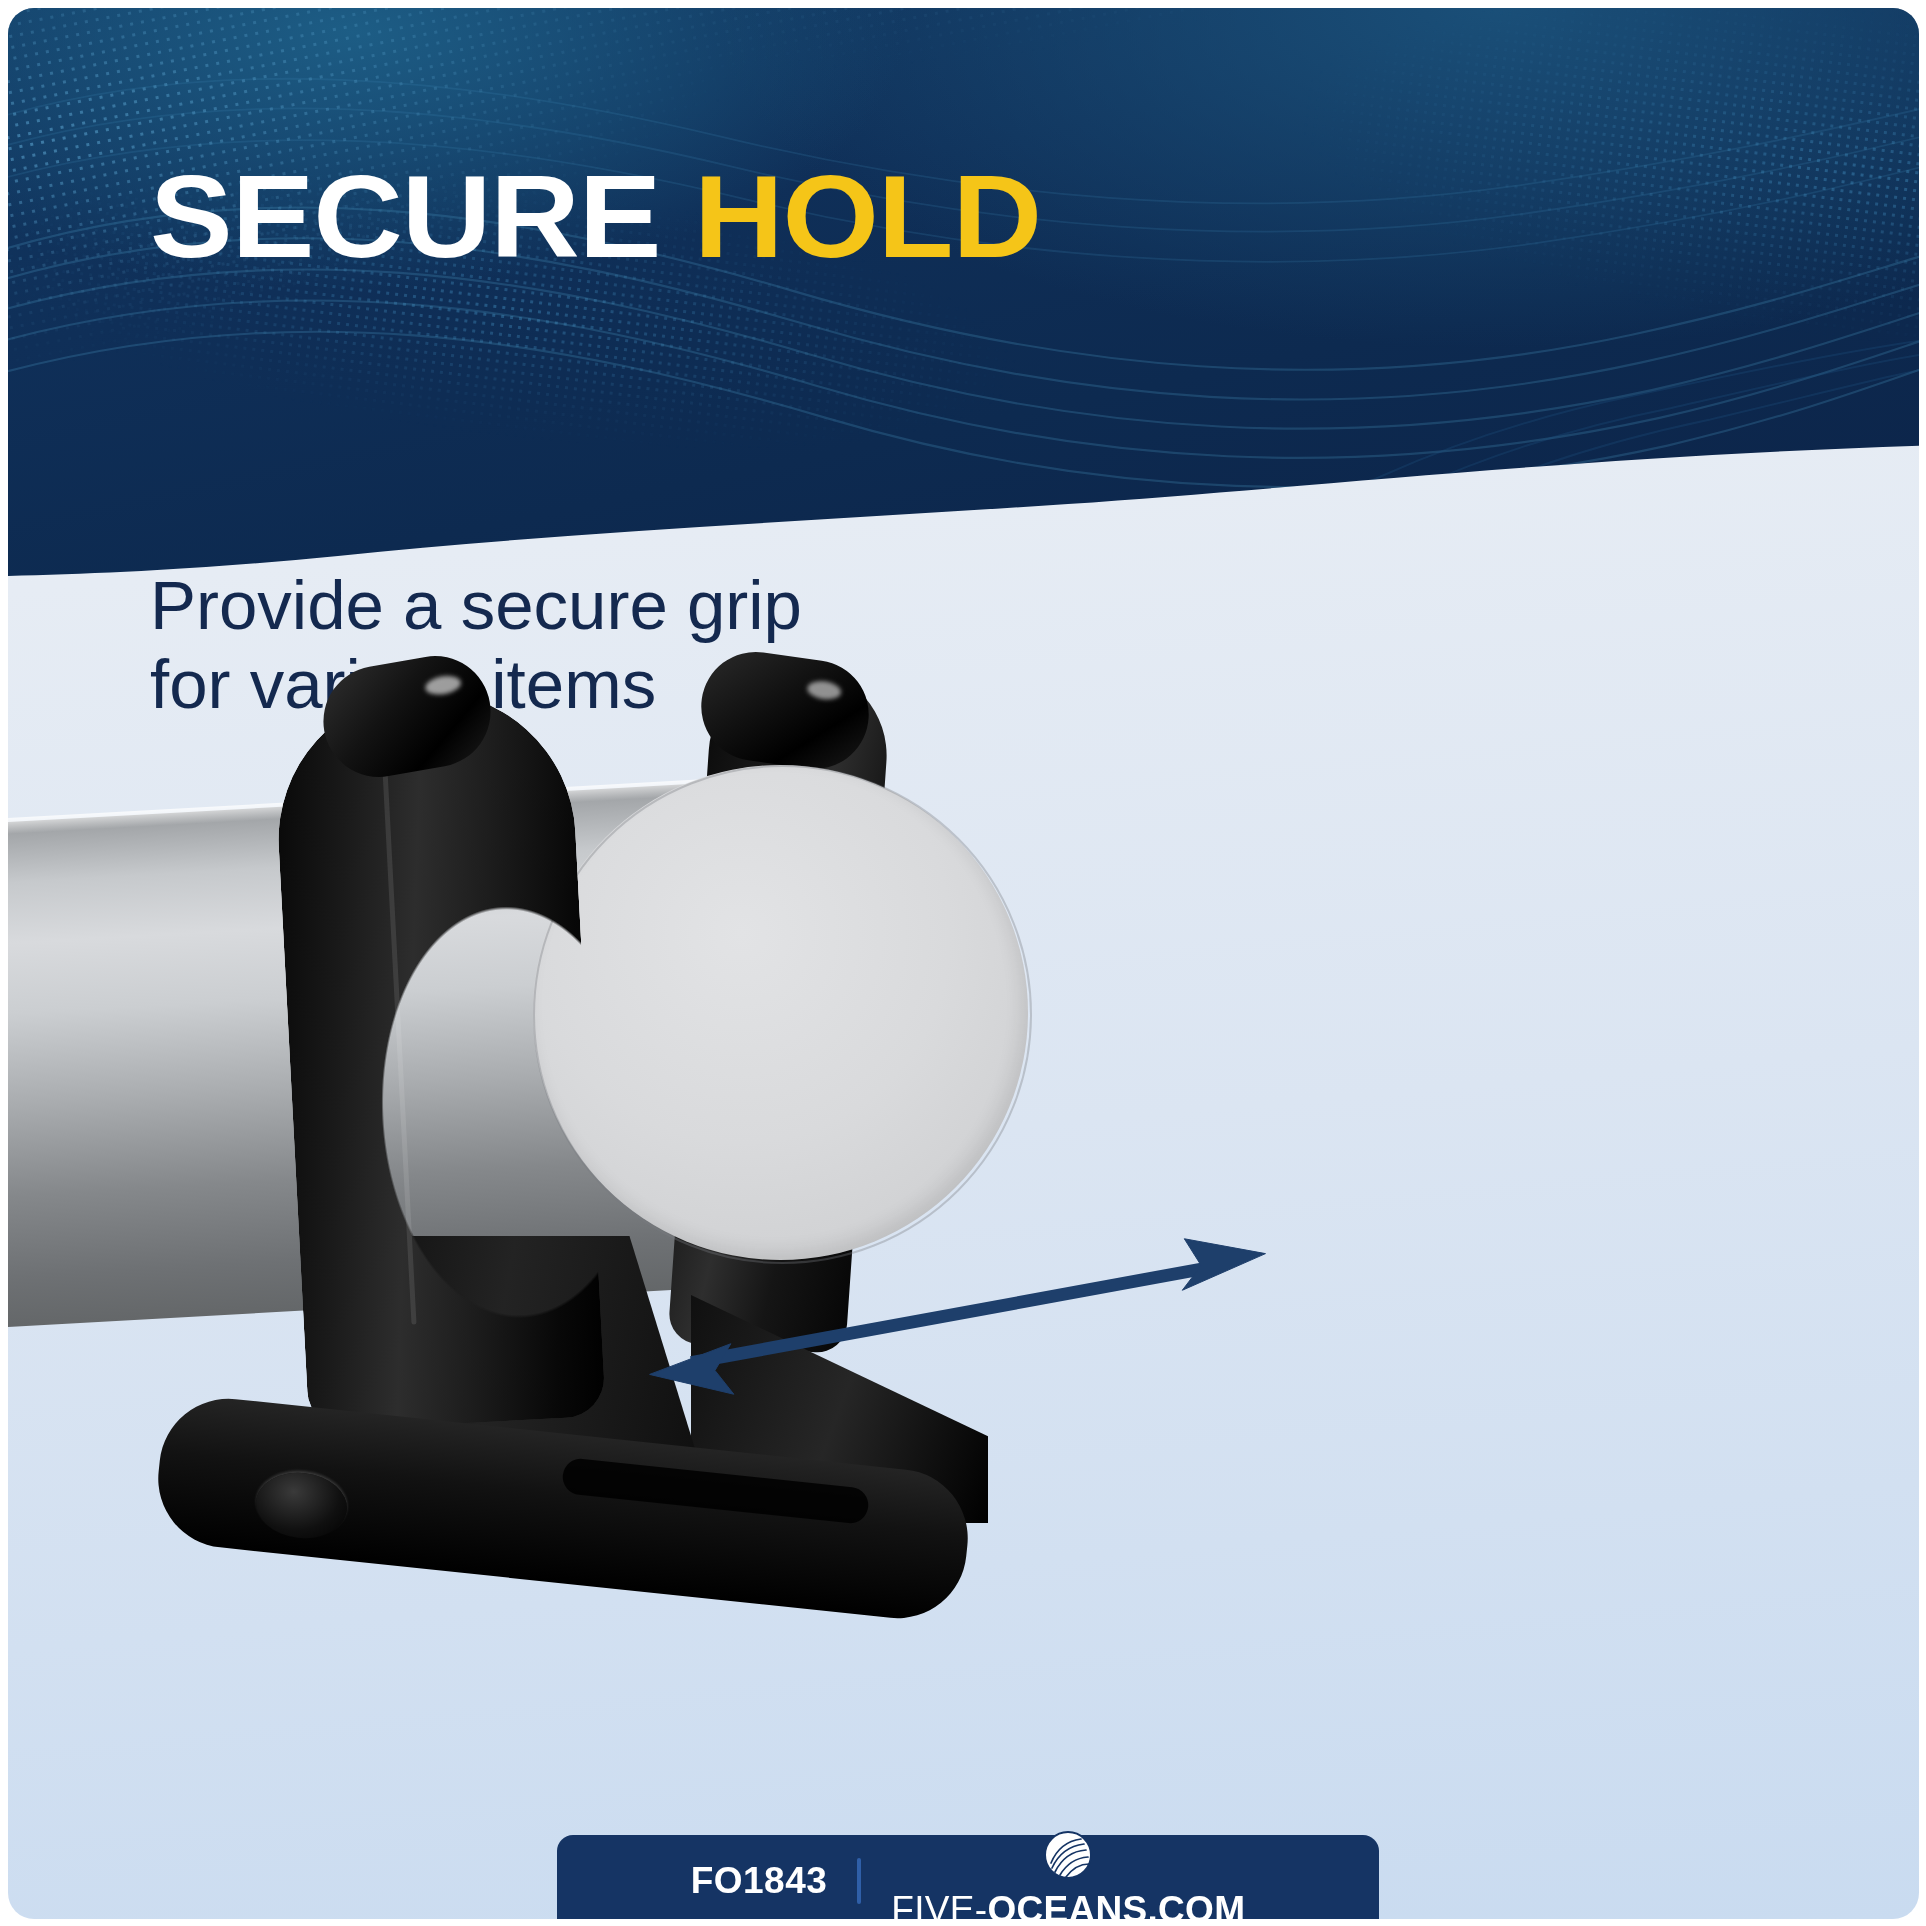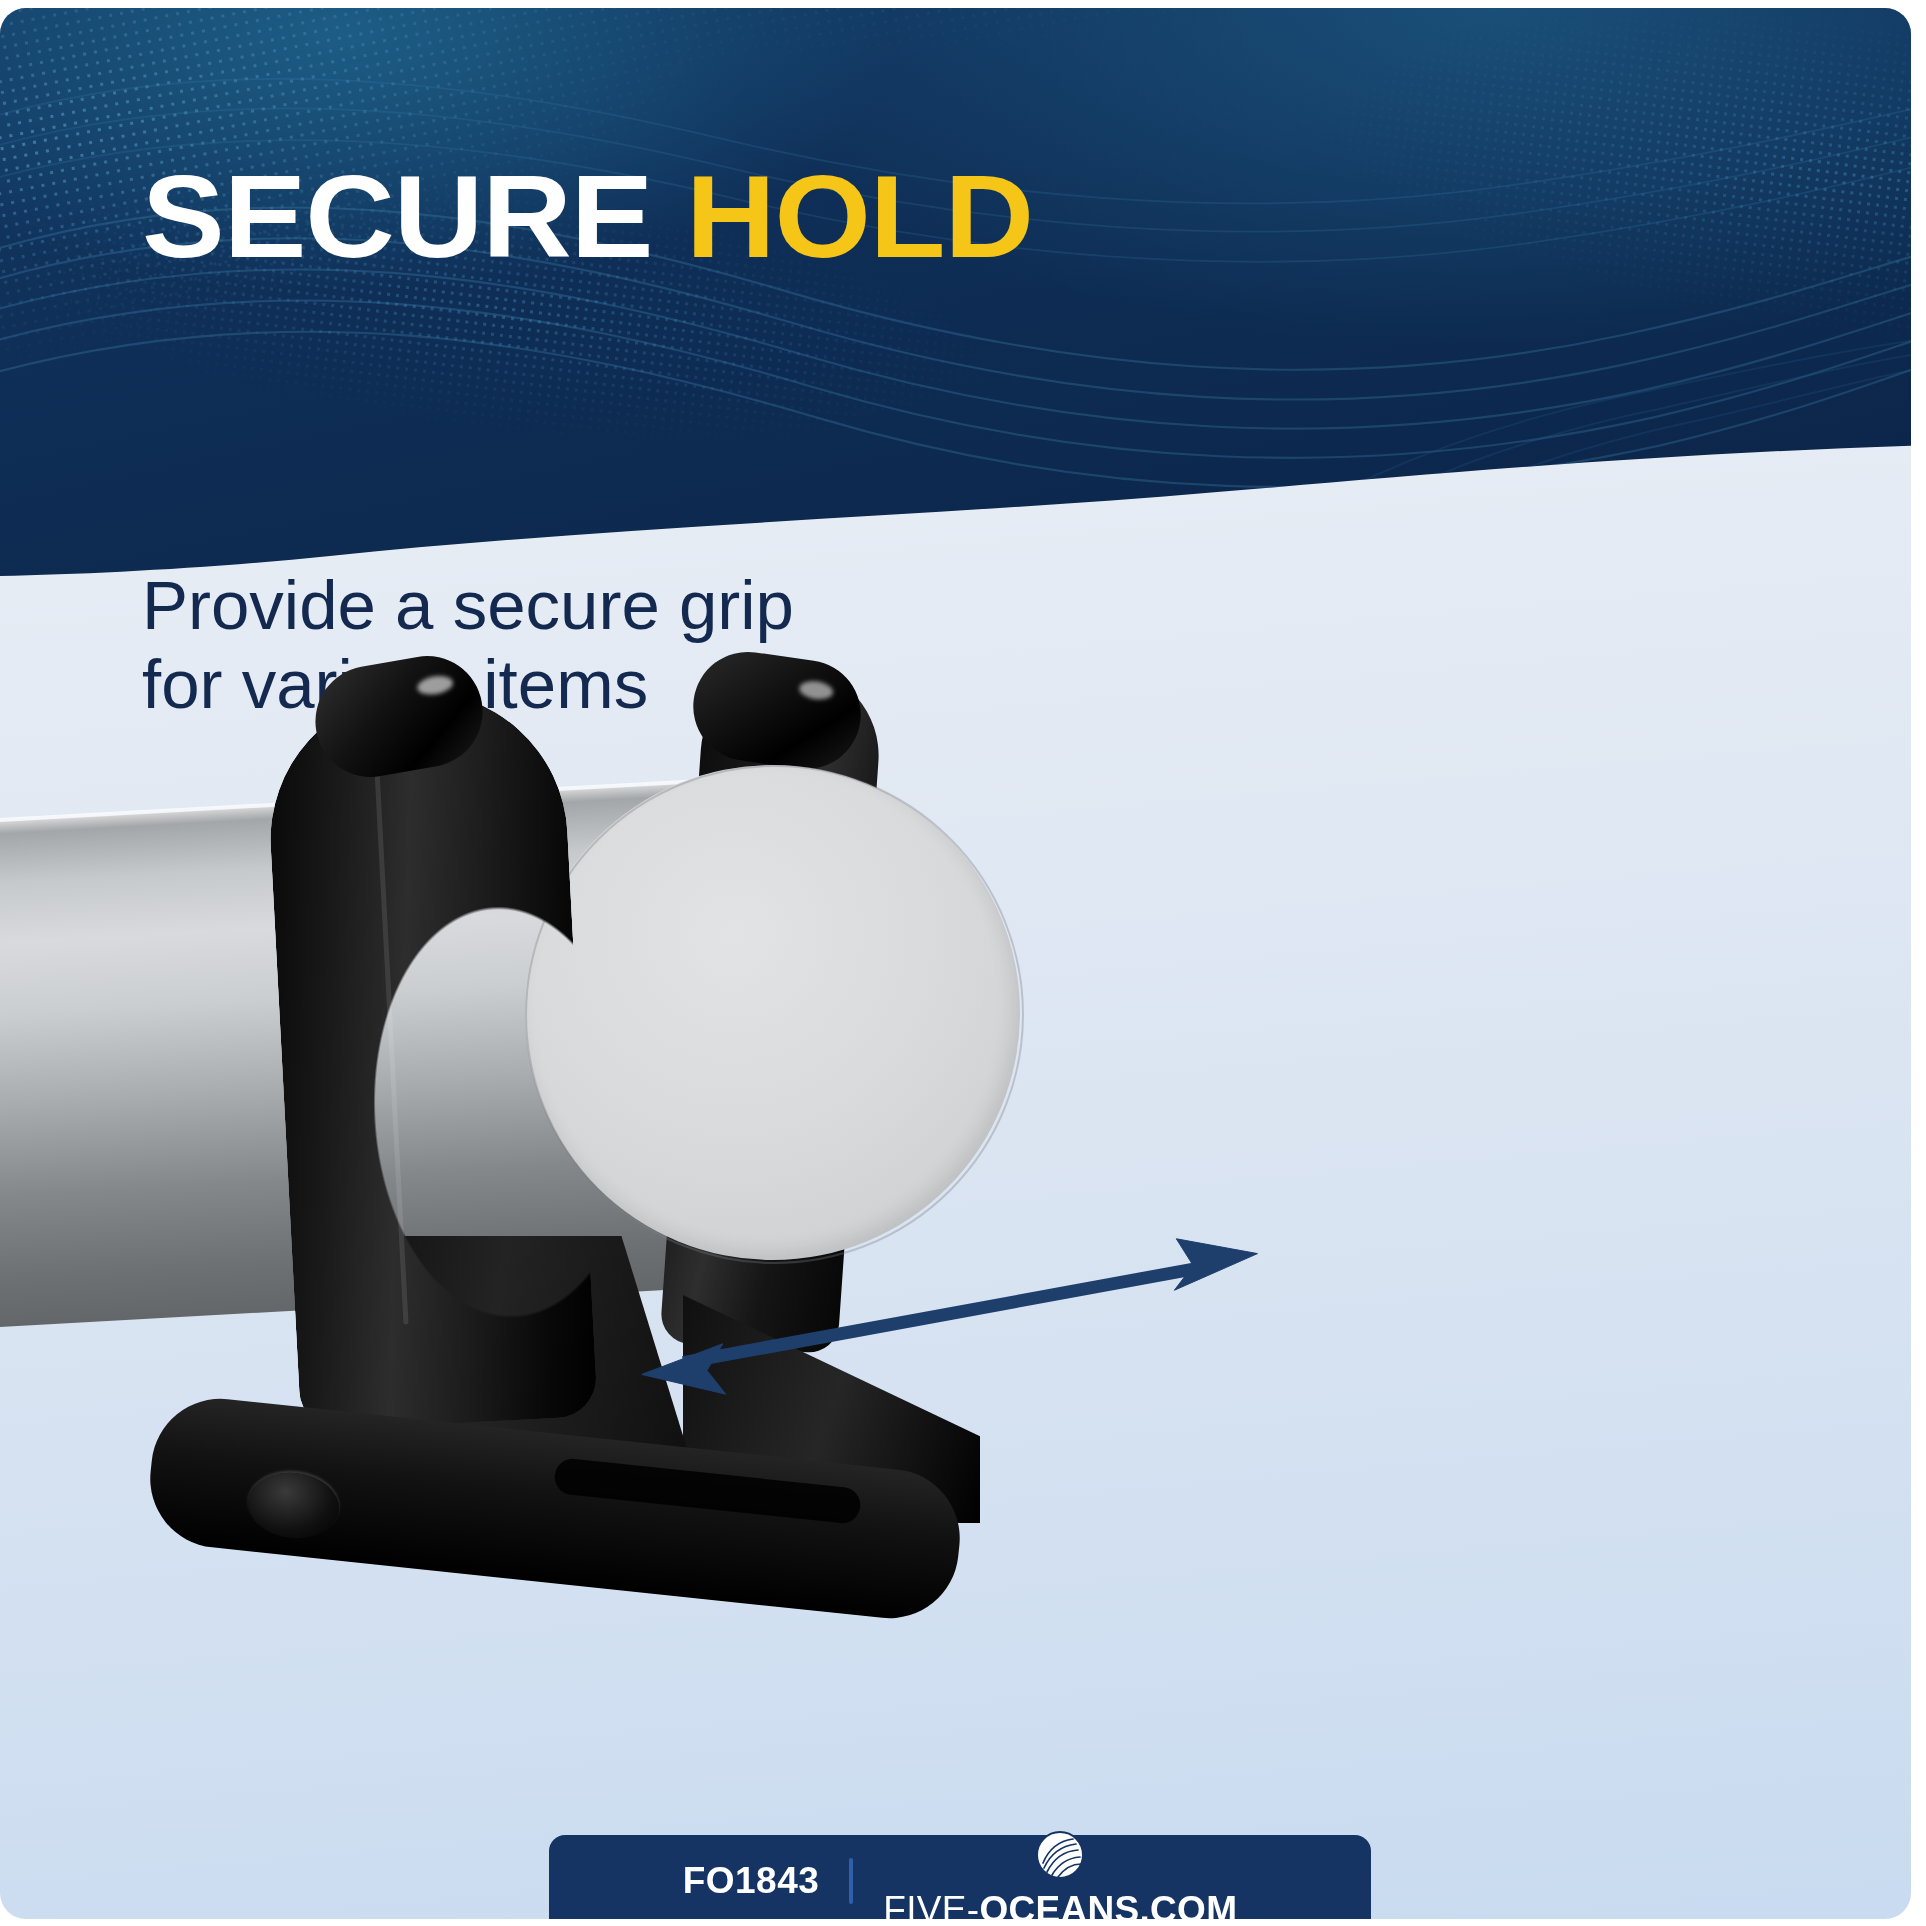--- a/index.html
+++ b/index.html
@@ -1,19 +1,19 @@
 <!DOCTYPE html>
 <html><head>
 <meta charset="utf-8">
 <style>
   html,body{margin:0;padding:0;background:#ffffff;}
   body{width:1927px;height:1927px;overflow:hidden;font-family:"Liberation Sans",sans-serif;}
 
   #card{
-    position:absolute; left:0; top:8px; width:1911px; height:1911px;
+    position:absolute; left:8px; top:8px; width:1911px; height:1911px;
     border-radius:26px; overflow:hidden;
     background:linear-gradient(175deg,#eef1f5 0%,#e6ecf4 28%,#dbe5f2 58%,#c9dbf0 100%);
   }
 
   
   #header{
     position:absolute; left:0; top:0; width:1911px; height:594px;
     overflow:hidden;
   }
   #header .navy{

